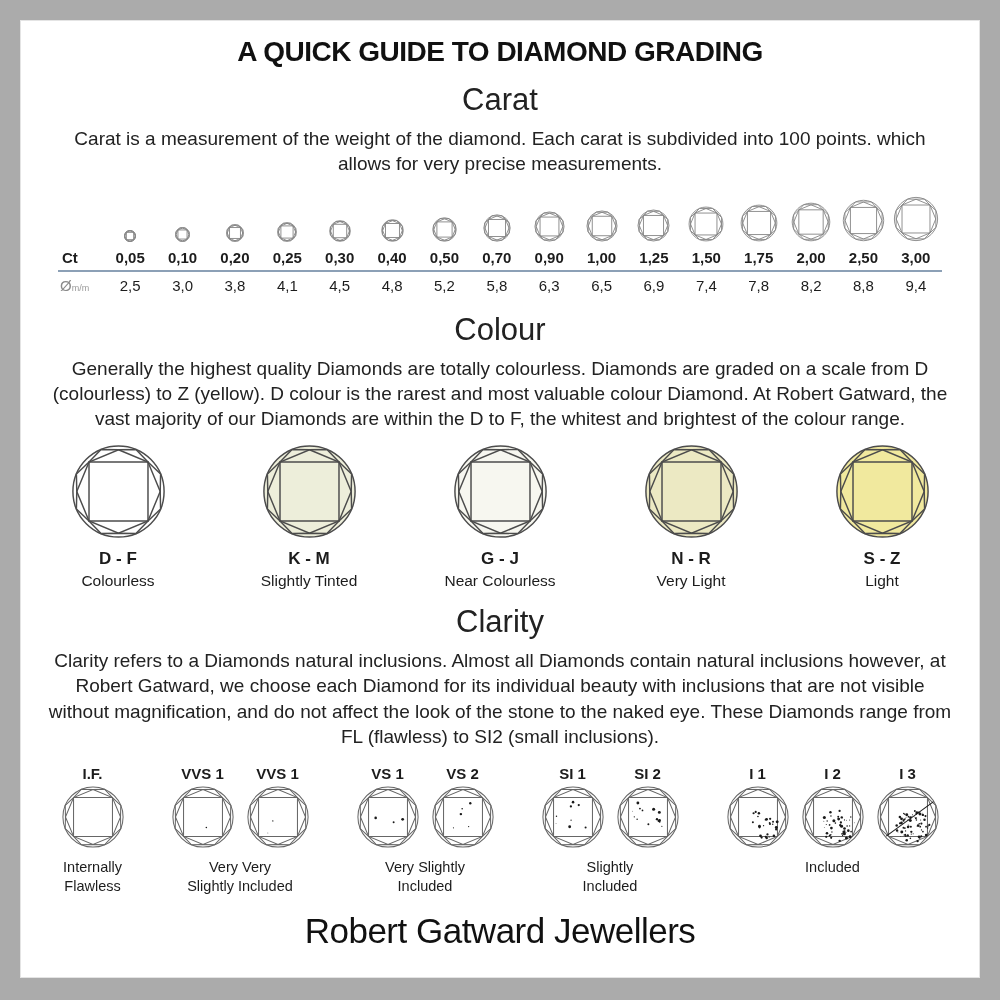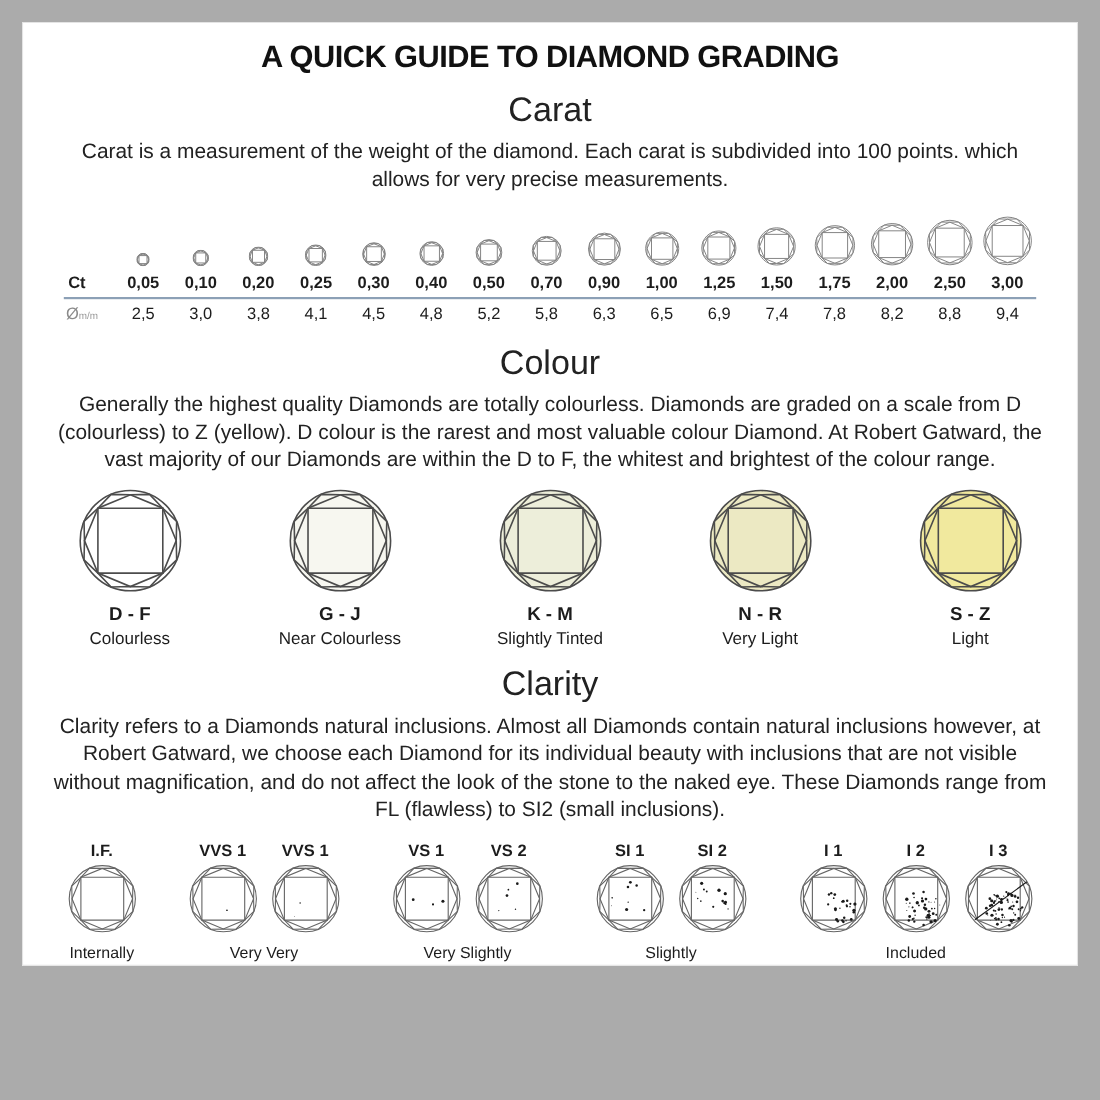--- a/index.html
+++ b/index.html
@@ -3,21 +3,21 @@
 <meta charset="utf-8">
 <style>
   html,body{margin:0;padding:0;}
   body{
     width:1000px;height:1000px;position:relative;
     background:#ababab;
     font-family:"Liberation Sans",sans-serif;
     color:#1c1c1c;
   }
   .page{
-    position:absolute;left:20px;top:20px;width:960px;height:858px;
+    position:absolute;left:20px;top:20px;width:960px;height:958px;
     background:#ffffff;box-sizing:border-box;
     padding:10px 20px 0;
     text-align:center;
     box-shadow:inset 0 0 0 1px #e4e4e4;
     overflow:hidden;
   }
   .title{
     font-size:28px;font-weight:800;letter-spacing:-.5px;
     margin:6px 0 0;color:#111;
   }
@@ -243,37 +243,37 @@
           <circle r="47" fill="#ffffff" stroke="#4c4c4c" stroke-width="1.5"></circle>
           <polygon points="0,-43 30.4,-30.4 43,0 30.4,30.4 0,43 -30.4,30.4 -43,0 -30.4,-30.4" fill="none" stroke="#4c4c4c" stroke-width="1.5"></polygon>
           <polygon points="-30.4,-30.4 30.4,-30.4 30.4,30.4 -30.4,30.4" fill="none" stroke="#4c4c4c" stroke-width="1.5"></polygon>
           <polygon points="0,-43 18,-43.4 30.4,-30.4 43.4,-18 43,0 43.4,18 30.4,30.4 18,43.4 0,43 -18,43.4 -30.4,30.4 -43.4,18 -43,0 -43.4,-18 -30.4,-30.4 -18,-43.4" fill="none" stroke="#4c4c4c" stroke-width="1.5"></polygon>
         </svg>
         <div class="grade-range">D - F</div>
         <div class="grade-label">Colourless</div>
       </div>
       <div class="colour-item">
         <svg viewBox="-50 -50 100 100" width="97" height="97">
+          <circle r="47" fill="#edeeda" stroke="#4c4c4c" stroke-width="1.5"></circle>
+          <polygon points="0,-43 30.4,-30.4 43,0 30.4,30.4 0,43 -30.4,30.4 -43,0 -30.4,-30.4" fill="none" stroke="#4c4c4c" stroke-width="1.5"></polygon>
+          <polygon points="-30.4,-30.4 30.4,-30.4 30.4,30.4 -30.4,30.4" fill="none" stroke="#4c4c4c" stroke-width="1.5"></polygon>
+          <polygon points="0,-43 18,-43.4 30.4,-30.4 43.4,-18 43,0 43.4,18 30.4,30.4 18,43.4 0,43 -18,43.4 -30.4,30.4 -43.4,18 -43,0 -43.4,-18 -30.4,-30.4 -18,-43.4" fill="none" stroke="#4c4c4c" stroke-width="1.5"></polygon>
+        </svg>
+        <div class="grade-range">K - M</div>
+        <div class="grade-label">Slightly Tinted</div>
+      </div>
+      <div class="colour-item">
+        <svg viewBox="-50 -50 100 100" width="97" height="97">
           <circle r="47" fill="#f7f7f0" stroke="#4c4c4c" stroke-width="1.5"></circle>
           <polygon points="0,-43 30.4,-30.4 43,0 30.4,30.4 0,43 -30.4,30.4 -43,0 -30.4,-30.4" fill="none" stroke="#4c4c4c" stroke-width="1.5"></polygon>
           <polygon points="-30.4,-30.4 30.4,-30.4 30.4,30.4 -30.4,30.4" fill="none" stroke="#4c4c4c" stroke-width="1.5"></polygon>
           <polygon points="0,-43 18,-43.4 30.4,-30.4 43.4,-18 43,0 43.4,18 30.4,30.4 18,43.4 0,43 -18,43.4 -30.4,30.4 -43.4,18 -43,0 -43.4,-18 -30.4,-30.4 -18,-43.4" fill="none" stroke="#4c4c4c" stroke-width="1.5"></polygon>
         </svg>
         <div class="grade-range">G - J</div>
         <div class="grade-label">Near Colourless</div>
-      </div>
-      <div class="colour-item">
-        <svg viewBox="-50 -50 100 100" width="97" height="97">
-          <circle r="47" fill="#edeeda" stroke="#4c4c4c" stroke-width="1.5"></circle>
-          <polygon points="0,-43 30.4,-30.4 43,0 30.4,30.4 0,43 -30.4,30.4 -43,0 -30.4,-30.4" fill="none" stroke="#4c4c4c" stroke-width="1.5"></polygon>
-          <polygon points="-30.4,-30.4 30.4,-30.4 30.4,30.4 -30.4,30.4" fill="none" stroke="#4c4c4c" stroke-width="1.5"></polygon>
-          <polygon points="0,-43 18,-43.4 30.4,-30.4 43.4,-18 43,0 43.4,18 30.4,30.4 18,43.4 0,43 -18,43.4 -30.4,30.4 -43.4,18 -43,0 -43.4,-18 -30.4,-30.4 -18,-43.4" fill="none" stroke="#4c4c4c" stroke-width="1.5"></polygon>
-        </svg>
-        <div class="grade-range">K - M</div>
-        <div class="grade-label">Slightly Tinted</div>
       </div>
       <div class="colour-item">
         <svg viewBox="-50 -50 100 100" width="97" height="97">
           <circle r="47" fill="#ece9c3" stroke="#4c4c4c" stroke-width="1.5"></circle>
           <polygon points="0,-43 30.4,-30.4 43,0 30.4,30.4 0,43 -30.4,30.4 -43,0 -30.4,-30.4" fill="none" stroke="#4c4c4c" stroke-width="1.5"></polygon>
           <polygon points="-30.4,-30.4 30.4,-30.4 30.4,30.4 -30.4,30.4" fill="none" stroke="#4c4c4c" stroke-width="1.5"></polygon>
           <polygon points="0,-43 18,-43.4 30.4,-30.4 43.4,-18 43,0 43.4,18 30.4,30.4 18,43.4 0,43 -18,43.4 -30.4,30.4 -43.4,18 -43,0 -43.4,-18 -30.4,-30.4 -18,-43.4" fill="none" stroke="#4c4c4c" stroke-width="1.5"></polygon>
         </svg>
         <div class="grade-range">N - R</div>
         <div class="grade-label">Very Light</div>

